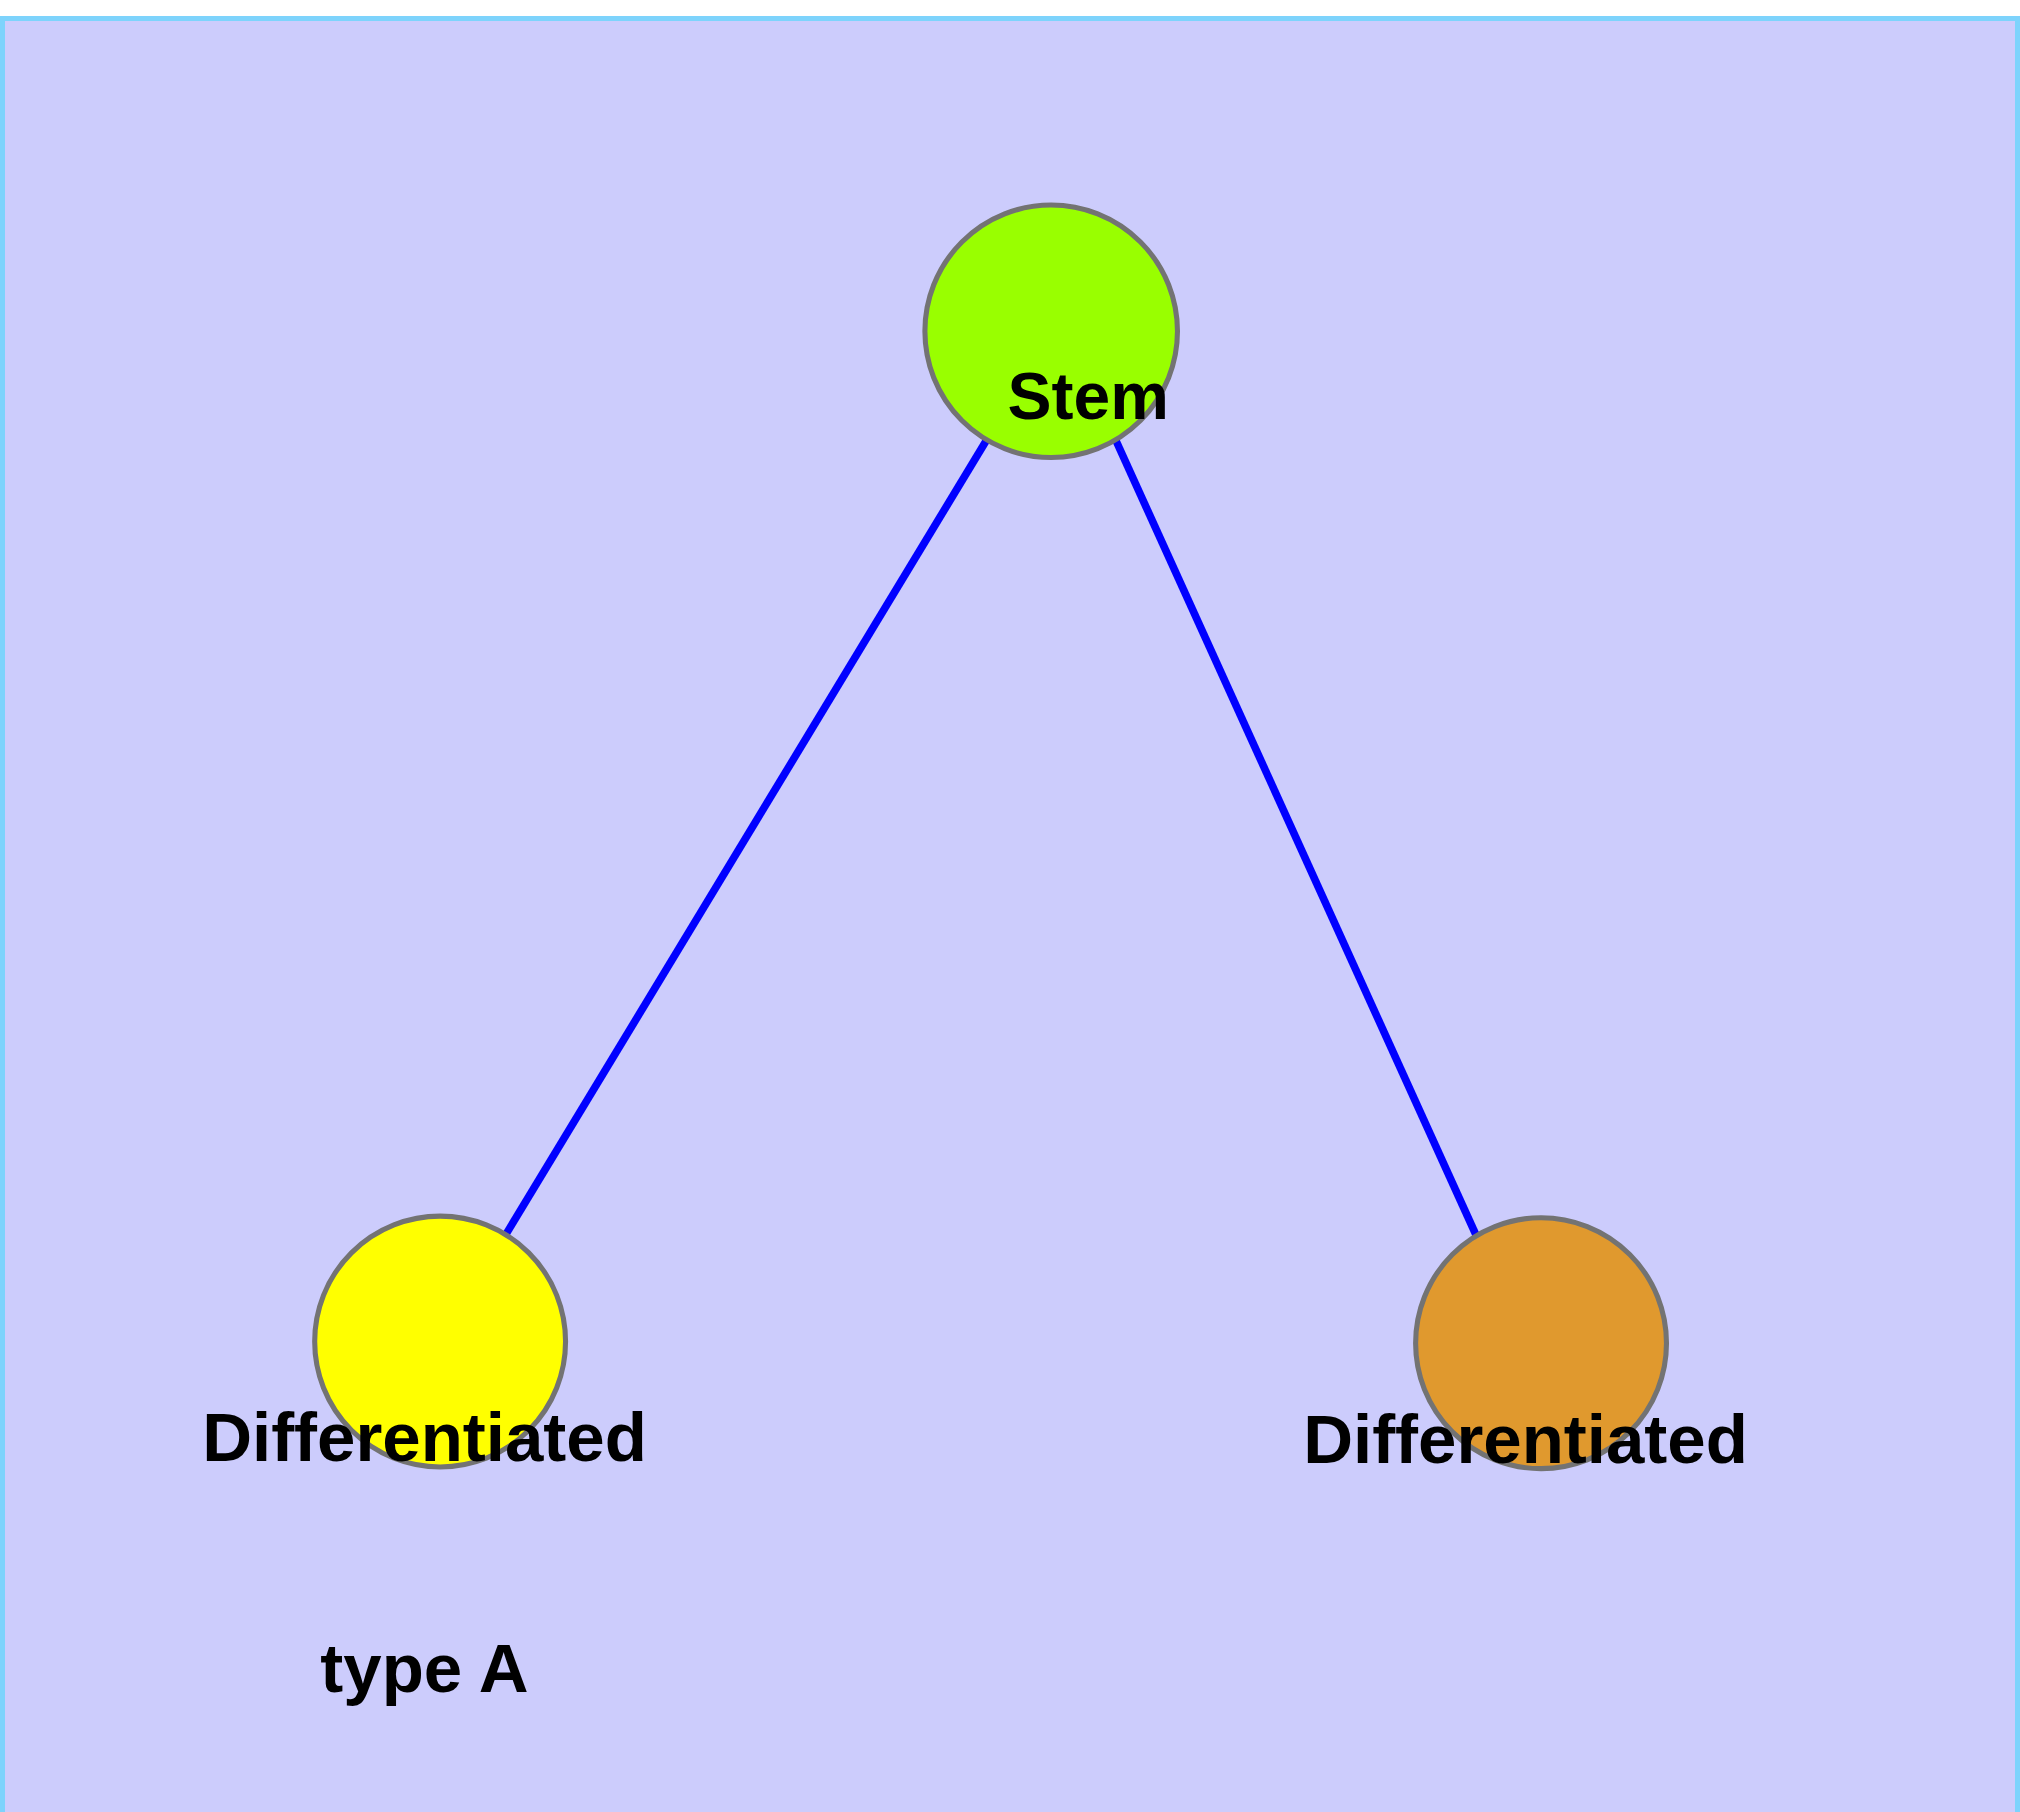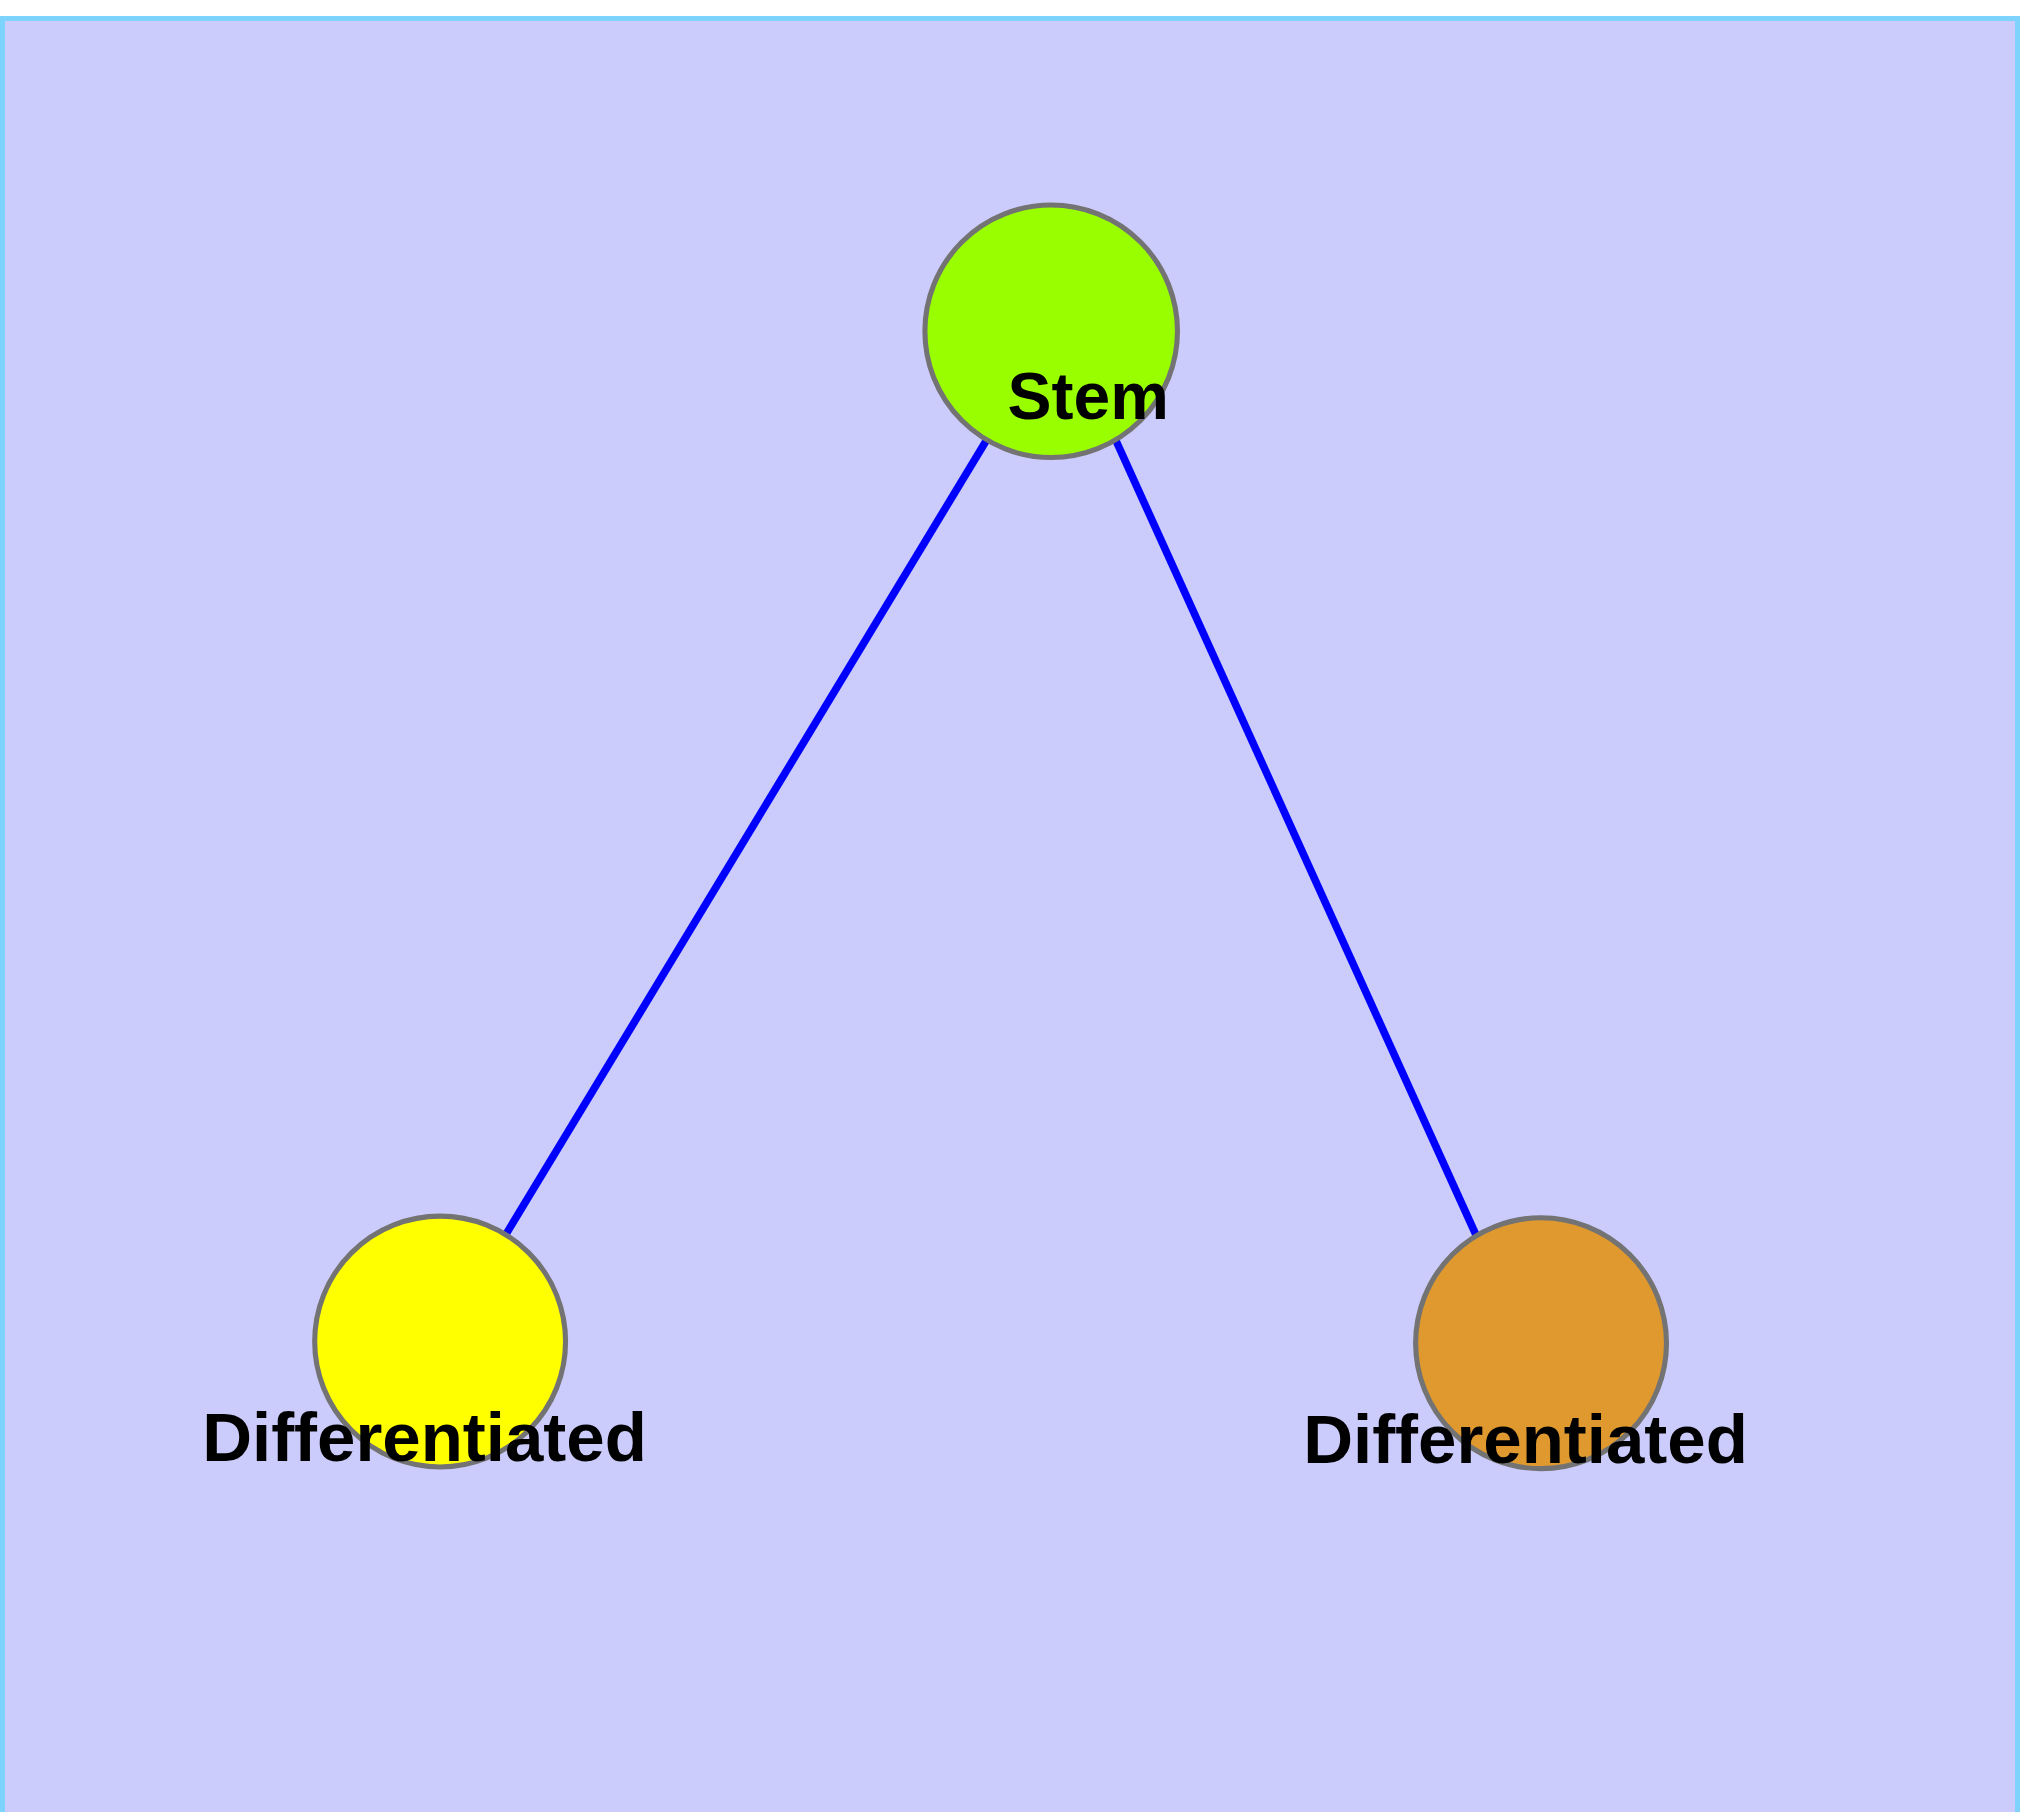--- a/index.html
+++ b/index.html
@@ -81,20 +81,21 @@
       <circle cx="1818" cy="1566" r="148" fill="#e0992e" stroke="#737373" stroke-width="6"></circle>
     </g>
   </svg>
 
   <div class="node-label" id="label-stem">
     <span>Stem</span>
   </div>
 
   <div class="node-label" id="label-type-a">
     <div>Differentiated</div>
+    <div>type A</div>
   </div>
 
   <div class="node-label" id="label-type-b">
     <div>Differentiated</div>
   </div>
 
 </div>
 
 
 </body></html>

